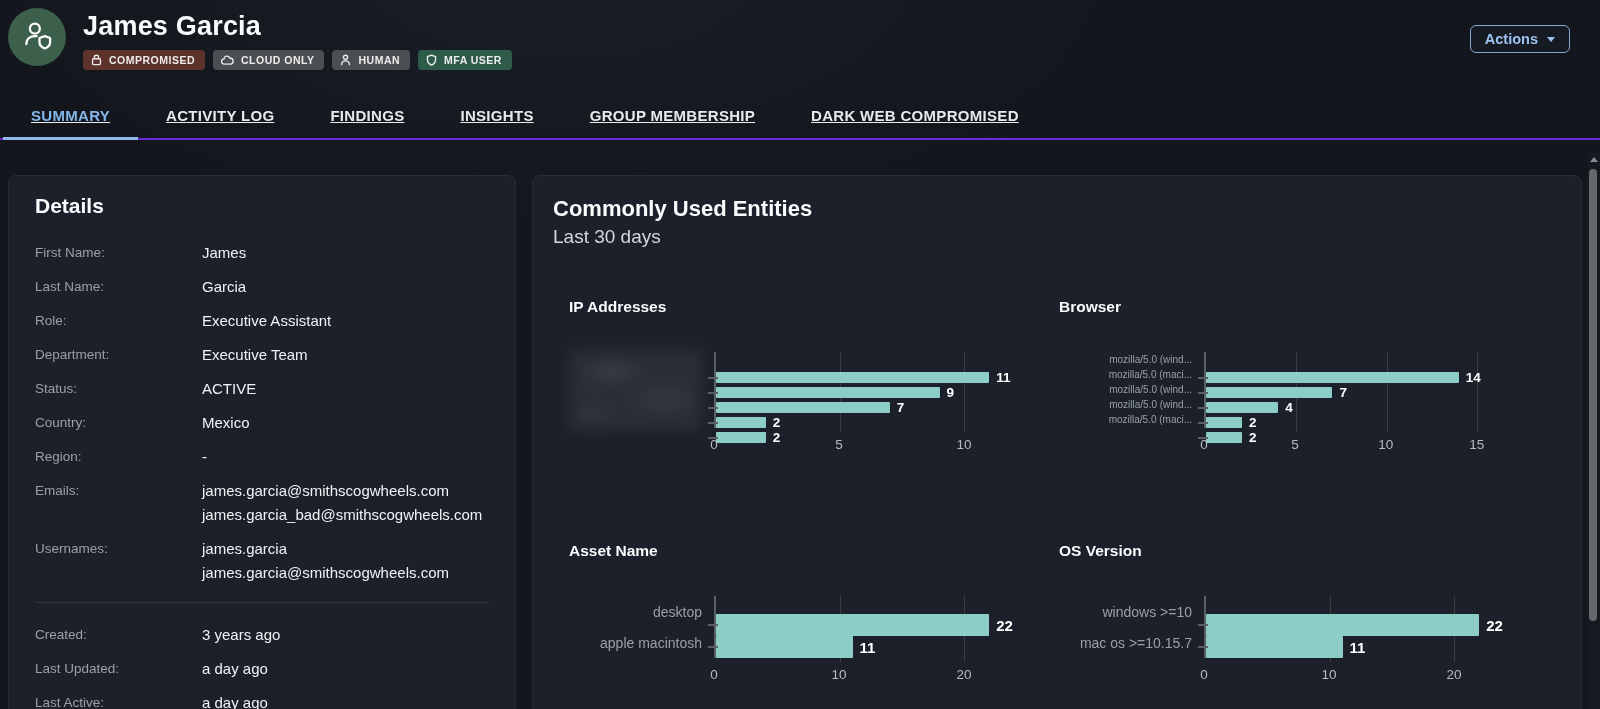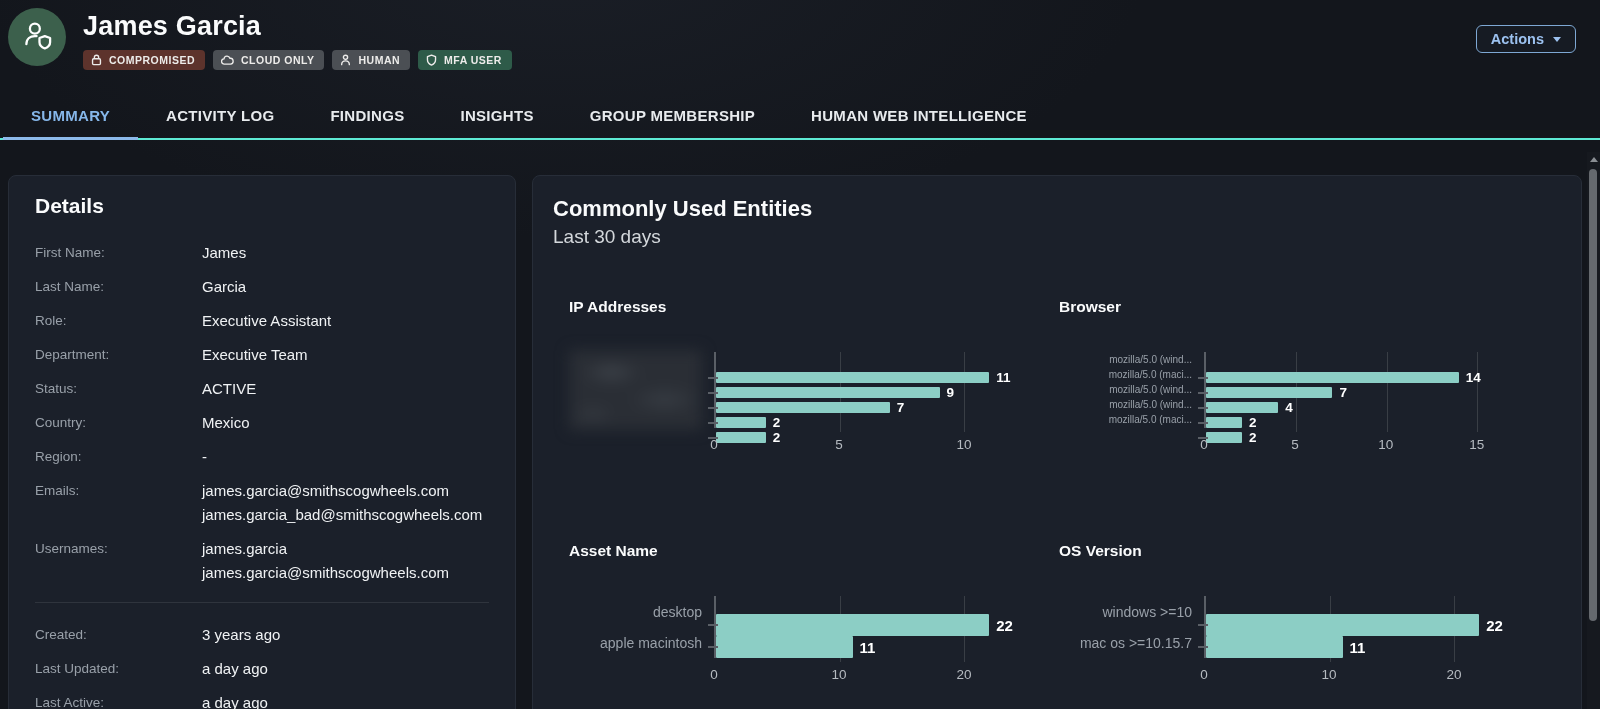--- a/index.html
+++ b/index.html
@@ -24,29 +24,29 @@
   .page-title { margin:0; font-size:27px; font-weight:bold; color:#fafbfc; letter-spacing:.2px; }
   .badges { display:flex; gap:8px; margin-top:8px; }
   .badge {
     display:inline-flex; align-items:center; gap:7px;
     height:20px; padding:0 10px 0 8px; border-radius:4px;
     font-size:10.5px; font-weight:bold; letter-spacing:.5px; color:#edecea;
     white-space:nowrap;
   }
   .badge svg { display:block; }
   .actions-btn {
-    position:absolute; top:25px; right:24px; height:28px;
+    position:absolute; top:25px; right:30px; height:28px;
     display:flex; align-items:center; gap:9px; padding:0 14px;
     background:rgba(30,37,48,.35); border:1.5px solid #7fa6c8 ; border:1.5px solid #7ea8d4;
     border-radius:6px; color:#9cc2f0; font-size:14.5px; font-weight:bold; cursor:pointer;
   }
   .caret-down { width:0; height:0; border-left:4.5px solid transparent; border-right:4.5px solid transparent; border-top:5px solid #9cc2f0; }
 
   
-  .tabbar { display:flex; height:48px; align-items:stretch; padding-left:3px; border-bottom:2px solid #5eead4; }
+  .tabbar { display:flex; height:48px; align-items:stretch; padding-left:3px; border-bottom:2px solid #6d28d9;text-decoration:underline; }
   .tab {
     display:flex; align-items:center; padding:0 28px; position:relative;
     font-size:15px; font-weight:600; letter-spacing:.3px; color:#e8ebee; cursor:pointer; white-space:nowrap;
   }
   .tab.active { color:#86b7ea; }
   .tab.active::after { content:""; position:absolute; left:0; right:0; bottom:-2px; height:3px; background:#8cb9ea; }
 
   
   .content { display:flex; align-items:flex-start; padding:35px 0 0 8px; height:655px; overflow:hidden; }
   .panel { background:#1b202a; border:1px solid #272d38; border-radius:8px; }
@@ -161,21 +161,21 @@
     <span class="caret-down"></span>
   </button>
 </div>
 
 <nav class="tabbar">
     <div class="tab active">SUMMARY</div>
     <div class="tab">ACTIVITY LOG</div>
     <div class="tab">FINDINGS</div>
     <div class="tab">INSIGHTS</div>
     <div class="tab">GROUP MEMBERSHIP</div>
-    <div class="tab">HUMAN WEB INTELLIGENCE</div>
+    <div class="tab">DARK WEB COMPROMISED</div>
   </nav>
 
 <div class="content">
 
   <section class="panel details-panel">
     <h2 class="details-title">Details</h2>
     <div>
         <div class="field-row">
           <div class="field-label">First Name:</div>
           <div class="field-values">

